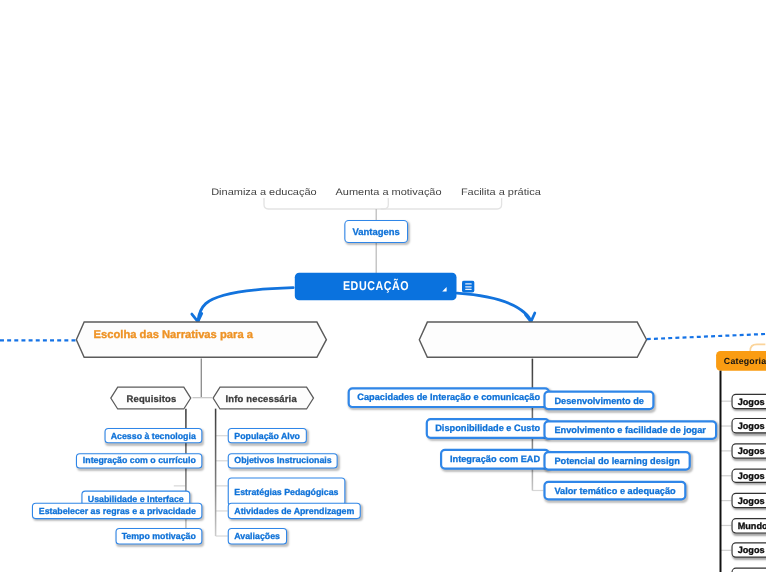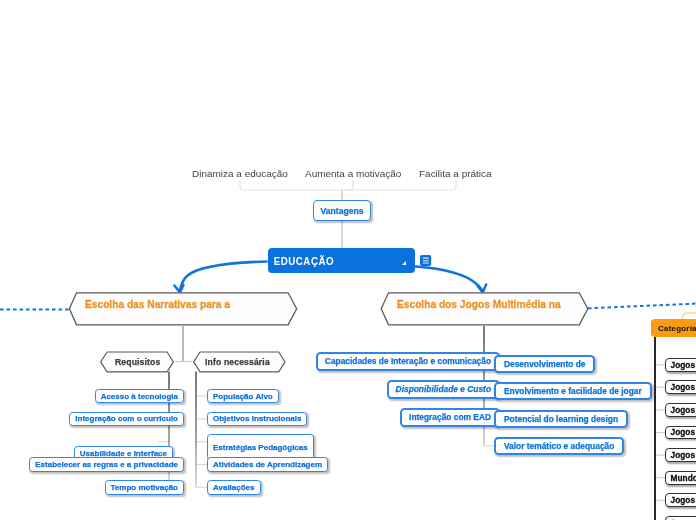--- a/index.html
+++ b/index.html
@@ -3,21 +3,21 @@
 <meta charset="utf-8">
 <style>
   html,body{margin:0;padding:0;}
   body{width:696px;height:520px;background:#ffffff;overflow:hidden;
        font-family:"Liberation Sans",sans-serif;
        -webkit-font-smoothing:antialiased;}
   #stage{position:relative;width:696px;height:520px;overflow:hidden;
         transform:translateZ(0);padding-left:26px;-webkit-font-smoothing:antialiased;}
   svg.wires{position:absolute;left:0;top:0;width:696px;height:520px;pointer-events:none;}
   .nd{position:absolute;box-sizing:border-box;display:flex;align-items:center;
-      white-space:nowrap;}
+      justify-content:center;white-space:nowrap;}
 
   
   #central{background:#0a72de;border-radius:4px;color:#ffffff;
            font-weight:bold;font-size:11.6px;letter-spacing:.6px;}
   #central > span[data-name="central-title"]{display:inline-block;transform:scaleX(.84);
            transform-origin:center;}
   #central .caret{position:absolute;left:134px;top:13px;width:0;height:0;
     border-left:4.3px solid transparent;border-bottom:4.1px solid #ffffff;}
 
   
@@ -102,21 +102,20 @@
     <polygon points="1.4,17.8 8.5,1.8 220.1,1.8 228.7,17.8 220.1,33.8 8.5,33.8" fill="#fdfdfd" stroke="#5b5b5b" stroke-width="1.3"></polygon>
   </svg>
   <div class="hextxt" data-name="left-topic-text" style="left:85px;top:299px;">
     <div data-name="left-topic-line1">Escolha das Narrativas para a</div>
   </div>
 
   <svg data-name="right-topic-hexagon" style="position:absolute;left:380px;top:291px;width:212px;height:38px;">
     <polygon points="1.2,17.8 8.5,1.8 199.3,1.8 207.8,17.8 199.3,33.8 8.5,33.8" fill="#fdfdfd" stroke="#5b5b5b" stroke-width="1.3"></polygon>
   </svg>
   <div class="hextxt" data-name="right-topic-text" style="left:397px;top:299px;">
-    <div data-name="right-topic-line1">Escolha dos Jogos Multimédia na</div>
   </div>
 
   <svg data-name="requisitos-hexagon" style="position:absolute;left:100px;top:351px;width:76px;height:22px;">
     <polygon points="0.7,10.9 7,1 67.1,1 73.4,10.9 67.1,20.8 7,20.8" fill="#fdfdfd" stroke="#5b5b5b" stroke-width="1.15"></polygon>
   </svg>
   <div class="hexsm" data-name="requisitos-label" style="left:115px;top:357px;">Requisitos</div>
 
   <svg data-name="info-necessaria-hexagon" style="position:absolute;left:193px;top:351px;width:94px;height:22px;">
     <polygon points="0.7,10.9 7,1 85.7,1 92,10.9 85.7,20.8 7,20.8" fill="#fdfdfd" stroke="#5b5b5b" stroke-width="1.15"></polygon>
   </svg>
@@ -196,21 +195,21 @@
       </div>
       <div class="blue" data-name="node-info-3" style="top: 457.2px; height: 14.5px; padding: 0px 5px; left: 207px;">
         <span data-name="node-label">Atividades de Aprendizagem</span>
       </div>
       <div class="blue" data-name="node-info-4" style="top: 480px; height: 14.5px; padding: 0px 5px; left: 207px;">
         <span data-name="node-label">Avaliações</span>
       </div>
       <div class="blue lg" data-name="node-jogo-left-0" style="top: 351.5px; height: 19px; padding: 0px 7px; right: 222px;">
         <span data-name="node-label">Capacidades de Interação e comunicação</span>
       </div>
-      <div class="blue lg" data-name="node-jogo-left-1" style="top: 379.5px; height: 19px; padding: 0px 7px; right: 222px; font-style: italic;">
+      <div class="blue lg" data-name="node-jogo-left-1" style="top: 379.5px; height: 19px; padding: 0px 7px; right: 222px;">
         <span data-name="node-label">Disponibilidade e Custo</span>
       </div>
       <div class="blue lg" data-name="node-jogo-left-2" style="top: 407.5px; height: 19px; padding: 0px 7px; right: 222px;">
         <span data-name="node-label">Integração com EAD</span>
       </div>
       <div class="blue lg" data-name="node-jogo-right-0" style="top: 355px; height: 18px; padding: 0px 8px; left: 494px;">
         <span data-name="node-label">Desenvolvimento de</span>
       </div>
       <div class="blue lg" data-name="node-jogo-right-1" style="top: 382.3px; height: 18px; padding: 0px 8px; left: 494px;">
         <span data-name="node-label">Envolvimento e facilidade de jogar</span>

